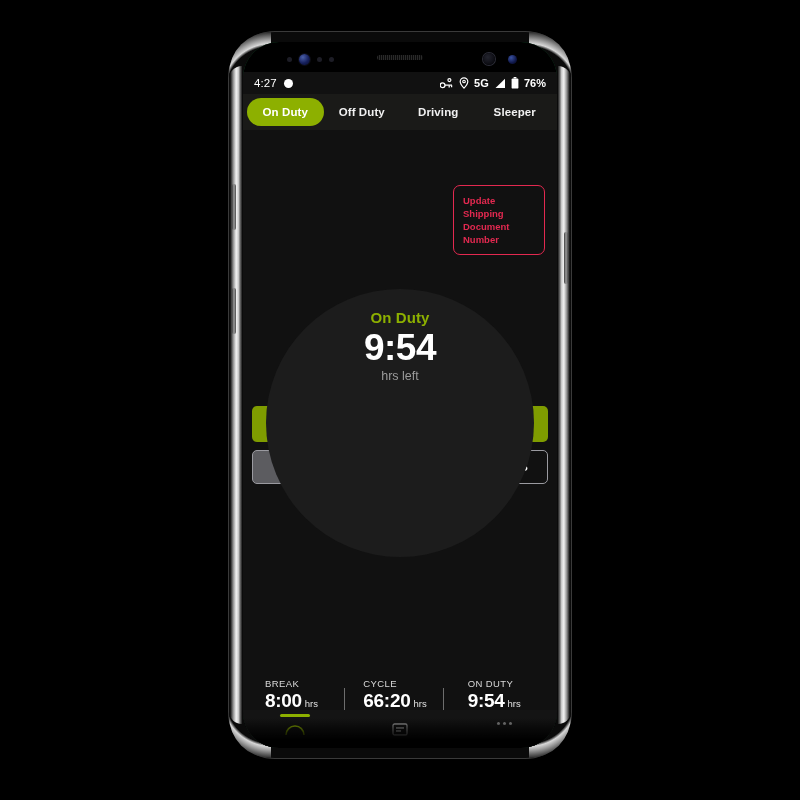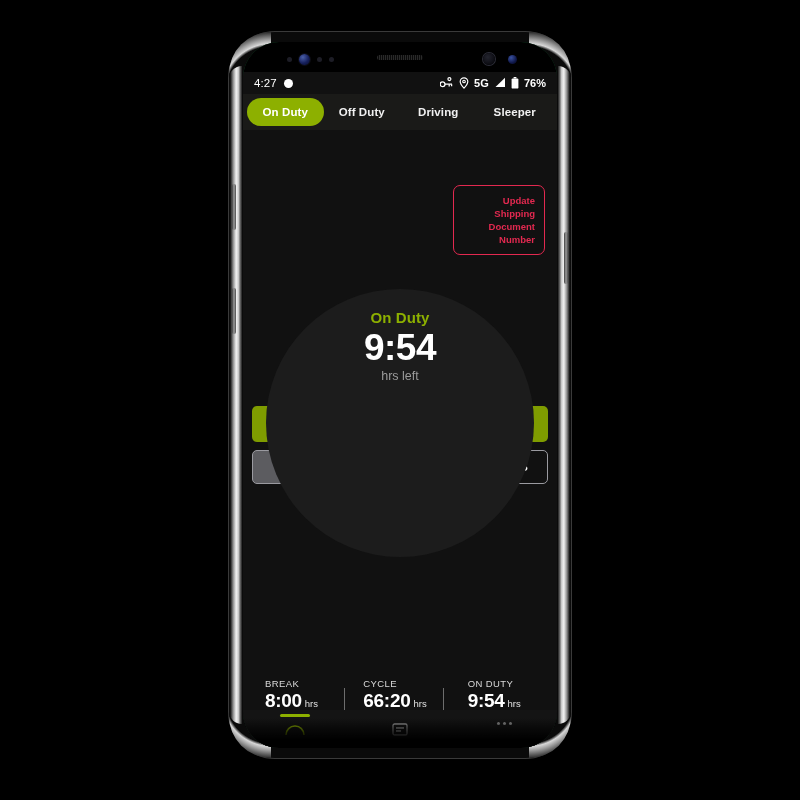--- a/index.html
+++ b/index.html
@@ -170,21 +170,21 @@
     font-weight: 500;
   }
   .sb-time { letter-spacing: 0.1px; }
   .sb-dot {
     width: 9px; height: 9px; border-radius: 50%;
     background: #ffffff; margin-left: 7px;
   }
   .sb-right {
     margin-left: auto;
     display: flex;
-    align-items: flex-start;
+    align-items: center;
     gap: 5px;
   }
   .sb-right svg { display: block; }
   .sb-5g { font-size: 11px; font-weight: 600; letter-spacing: 0.2px; }
   .sb-pct { font-size: 11px; font-weight: 600; }
 
   
   .app-header {
     flex: 0 0 46px;
     background: #111111;
@@ -270,21 +270,21 @@
     letter-spacing: 0.2px;
   }
   .shipping-btn {
     margin-left: auto;
     border: 1.3px solid #e32950;
     border-radius: 7px;
     color: #e32950;
     font-size: 9.5px;
     font-weight: 700;
     line-height: 13px;
-    text-align: right;
+    text-align: left;
     padding: 8px 9px;
     width: 92px;
     box-sizing: border-box;
   }
 
   
   .dial-zone {
     position: relative;
     margin-top: 22px;
     height: 122px;

